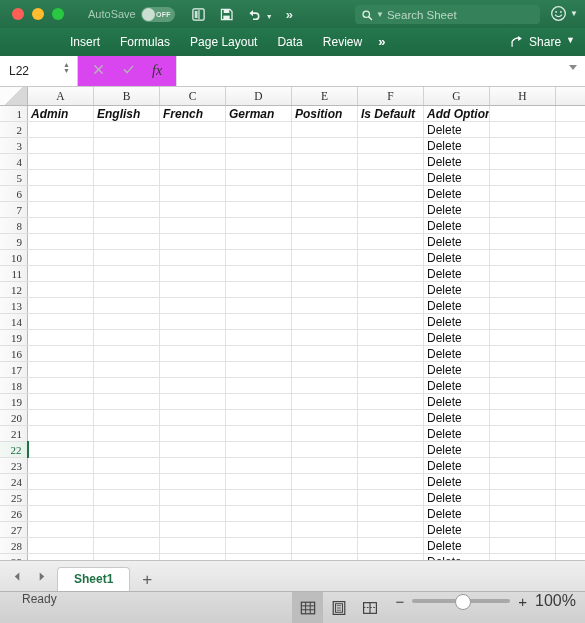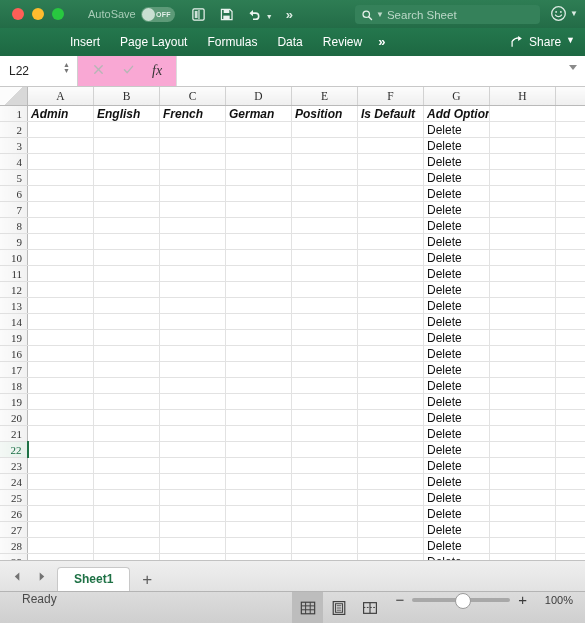--- a/index.html
+++ b/index.html
@@ -160,21 +160,21 @@
     gap: 5px;
     color: #ffffff;
     font-size: 12px;
   }
   .share-chev { font-size: 9px; }
 
   
   .formulabar {
     height: 30px;
     flex: 0 0 30px;
-    background: #f9a8d4;
+    background: #d946ef;
     display: flex;
     align-items: center;
     border-bottom: 1px solid #c8c8c8;
     position: relative;
   }
   .namebox {
     width: 78px;
     height: 30px;
     background: #ffffff;
     border-right: 1px solid #cfcfcf;
@@ -382,21 +382,21 @@
     position: relative;
   }
   .zknob {
     position: absolute;
     left: 43px; top: -5px;
     width: 14px; height: 14px;
     border-radius: 50%;
     background: #ffffff;
     border: 1px solid #9a9a9a;
   }
-  .zpct { font-size: 11px; color: #3a3a3a; width: 38px; text-align: right;}
+  .zpct { font-size: 16px; color: #3a3a3a; width: 38px; text-align: right;}
 </style>
 </head>
 <body>
 
 <div id="app">
 
   <div class="titlebar">
     <div class="traffic">
       <span class="tl-dot tl-red"></span>
       <span class="tl-dot tl-yellow"></span>
@@ -452,22 +452,22 @@
           <circle cx="11.5" cy="7.3" r="1" fill="#dcebe3"></circle>
           <path d="M5.8 10.6a4 4 0 0 0 6.4 0" fill="none" stroke="#dcebe3" stroke-width="1.3" stroke-linecap="round"></path>
         </svg>
       <span style="color:#dcebe3;font-size:8px;">▼</span>
     </div>
   </div>
 
   <div class="ribbon">
     <span class="rtab first">Home</span>
     <span class="rtab">Insert</span>
+    <span class="rtab">Formulas</span>
     <span class="rtab">Page Layout</span>
-    <span class="rtab">Formulas</span>
     <span class="rtab">Data</span>
     <span class="rtab">Review</span>
     <span class="rtab overflow">»</span>
     <span class="share-btn">
       <svg width="14" height="14" viewBox="0 0 16 16">
           <path d="M2.4 13.4V7.2c2.6-3.4 5.4-3.9 7.4-3.9" fill="none" stroke="#fff" stroke-width="1.4"></path>
           <path d="M9.3 1.1 13.6 4l-4.3 2.9z" fill="#fff"></path>
         </svg>
       <span>Share</span>
       <span class="share-chev">▼</span>

